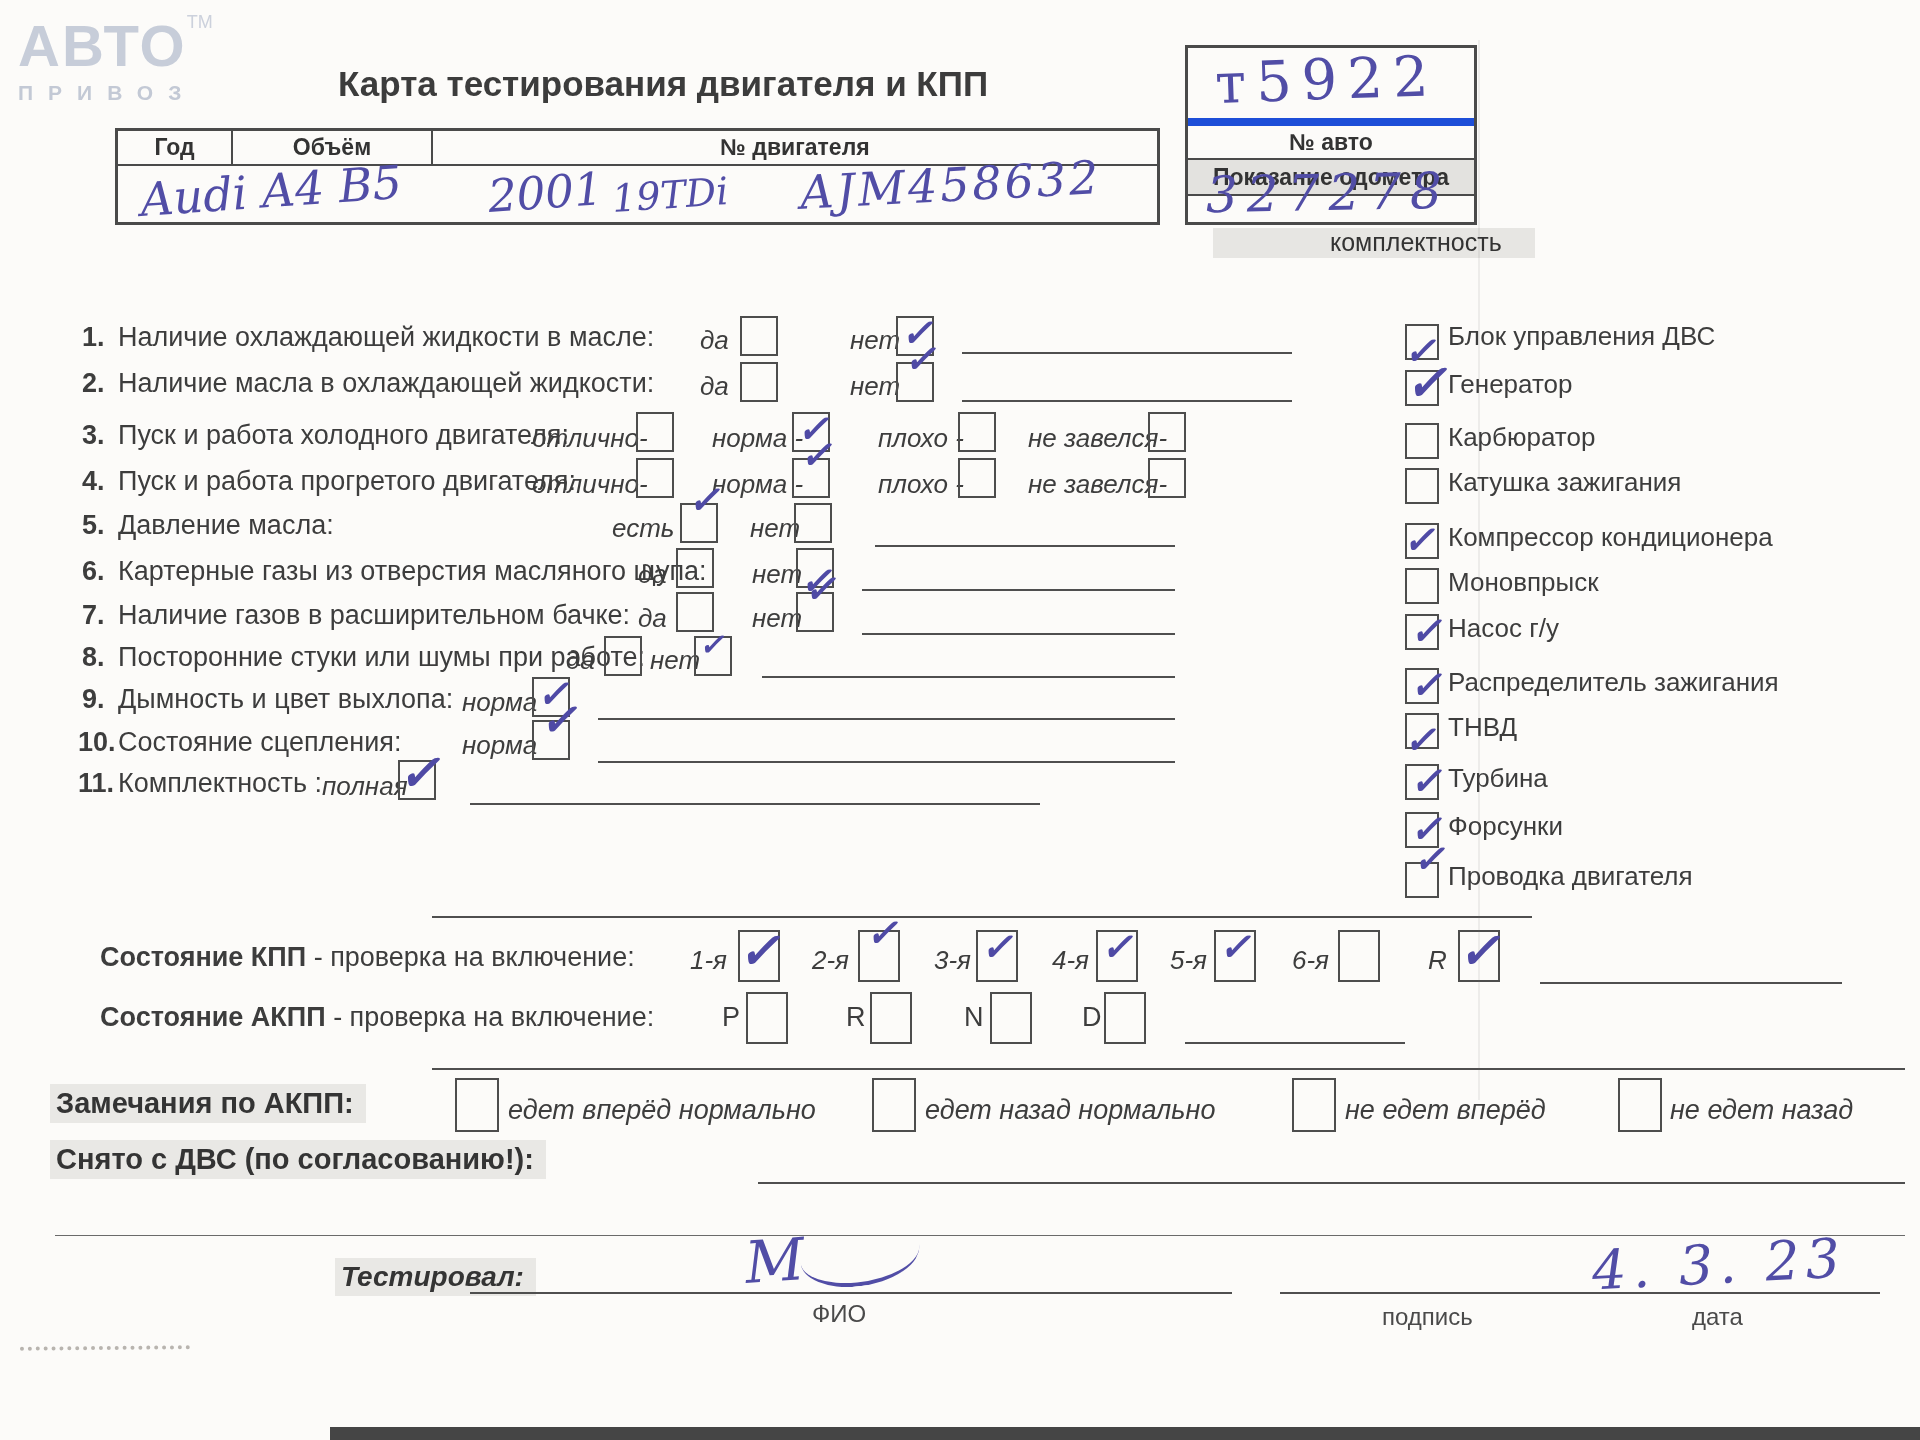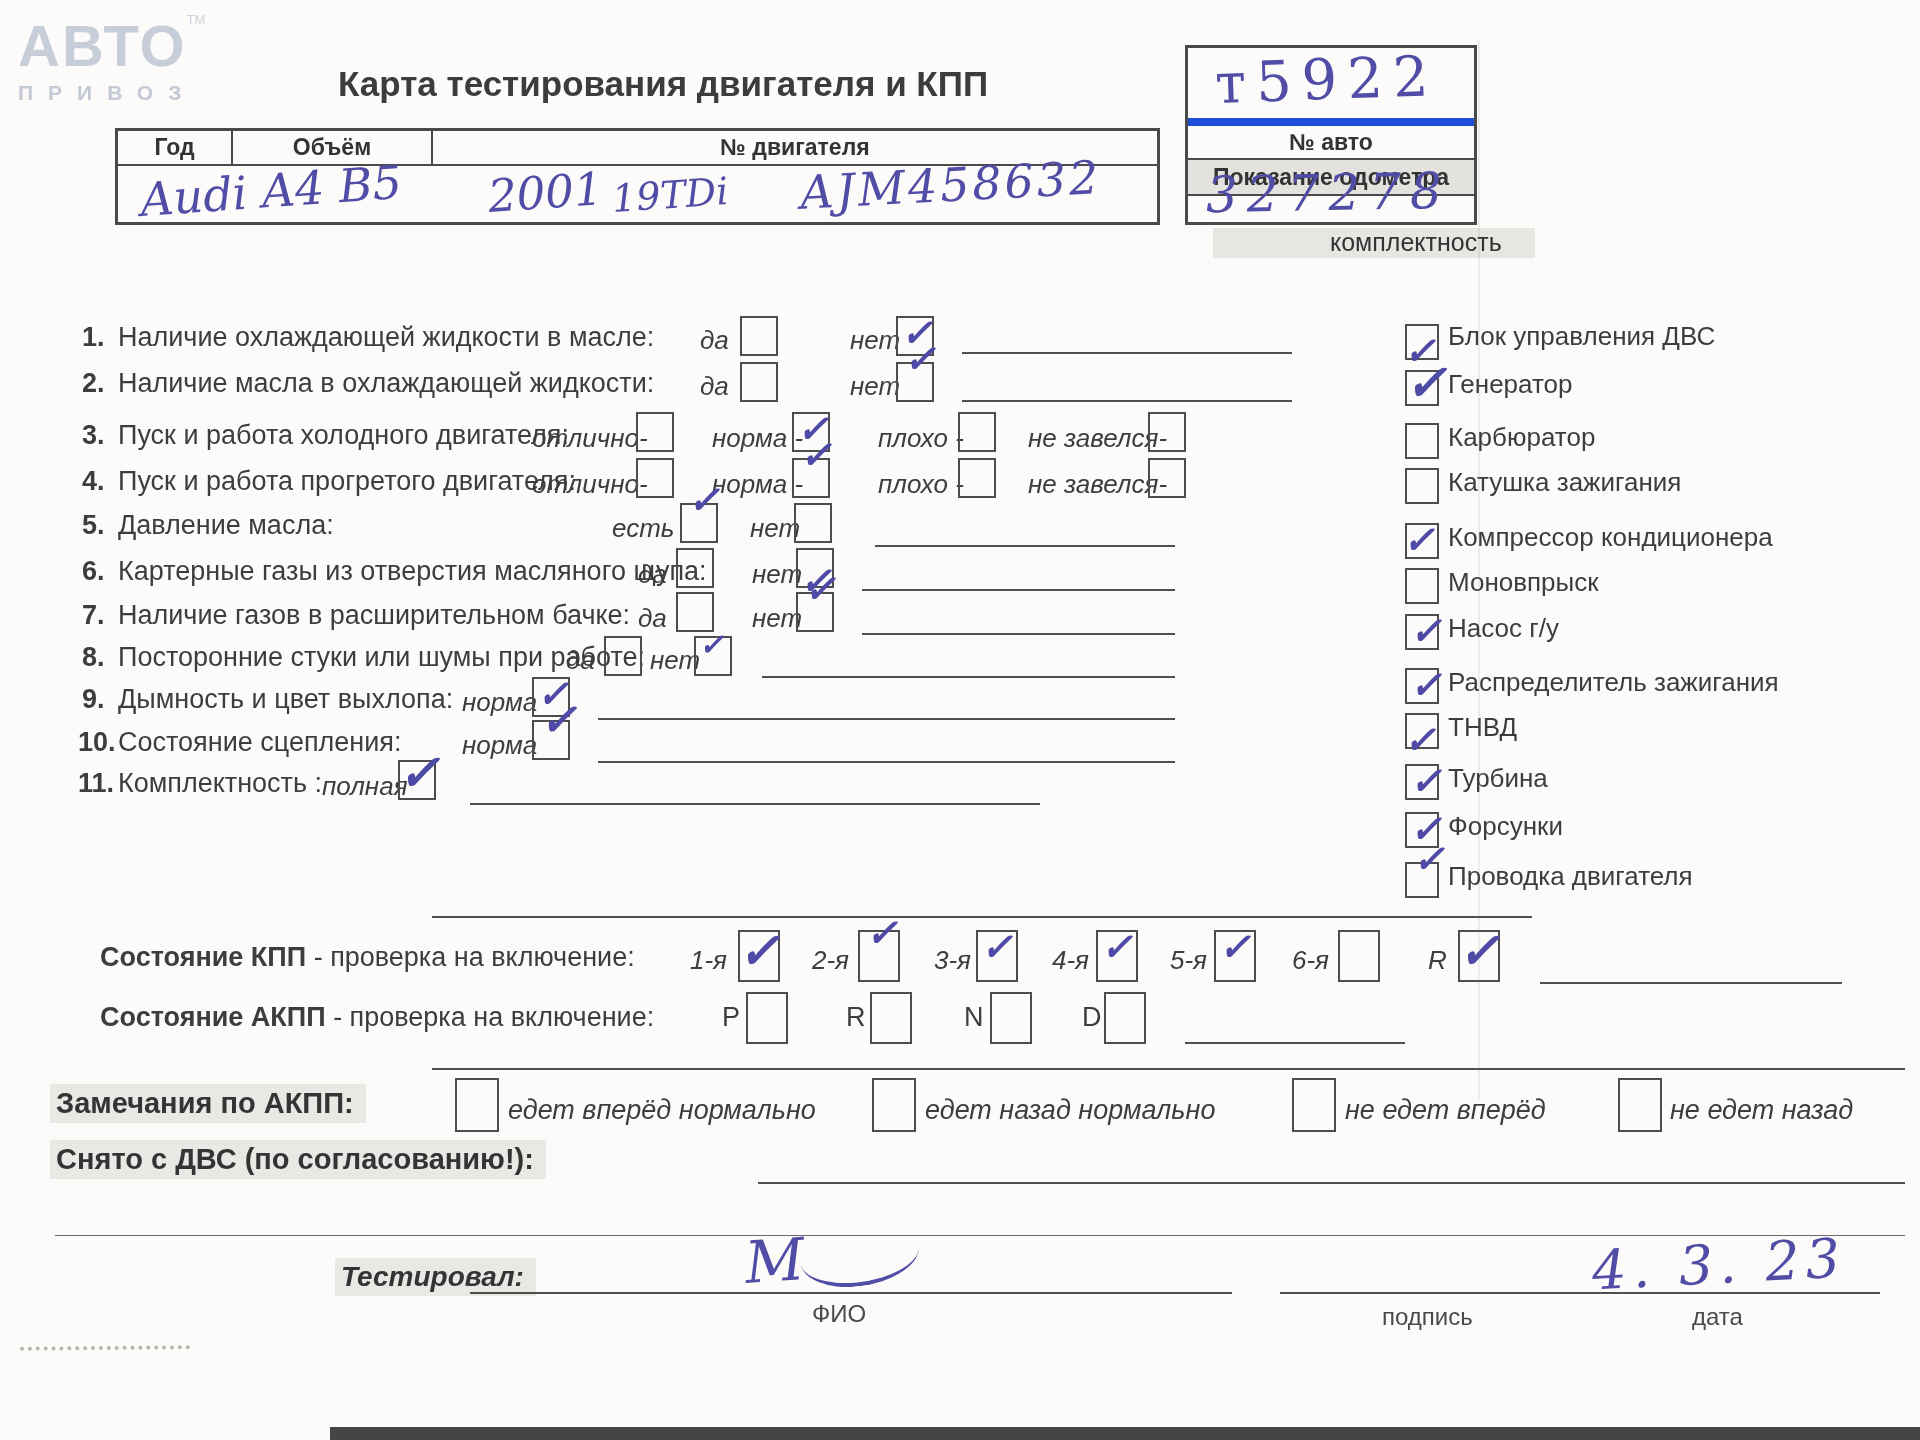--- a/index.html
+++ b/index.html
@@ -36,21 +36,21 @@
   .vtab .c:last-child{border-right:none;}
   .c-w1{width:358px;} .c-w2{width:115px;} .c-w3{width:200px;} .c-w4{flex:1;}
   
   .nbox{position:absolute;left:1185px;top:45px;width:292px;height:180px;border:3px solid #4a4a4a;box-sizing:border-box;display:flex;flex-direction:column;}
   .nbox .r1{height:70px;}
   .nbox .r2{height:32px;border-bottom:2px solid #4a4a4a;border-top:8px solid #1d4ed8;display:flex;align-items:center;justify-content:center;font-weight:bold;font-size:23px;color:#333;}
   .nbox .r3{height:34px;border-bottom:2px solid #4a4a4a;background:#e3e2df;display:flex;align-items:center;justify-content:center;font-weight:bold;font-size:23px;color:#333;}
   .nbox .r4{flex:1;}
   .logo-brand{font-weight:bold;font-size:58px;letter-spacing:2px;color:#c7cdd9;}
   .logo-sub{font-size:21px;letter-spacing:15px;color:#c3c9d5;font-weight:bold;}
-  .logo-tm{font-size:13px;color:#ccd1dc;font-weight:normal;}
+  .logo-tm{font-size:18px;color:#ccd1dc;font-weight:normal;}
 </style>
 </head>
 <body>
 
 <div class="sheet">
 
   <div class="abs" style="left:18px;top:12px;">
     <span class="logo-brand">АВТО</span><span class="logo-tm" style="vertical-align:top;">ТМ</span>
     <div class="logo-sub" style="margin-top:2px;">ПРИВОЗ</div>
   </div>

